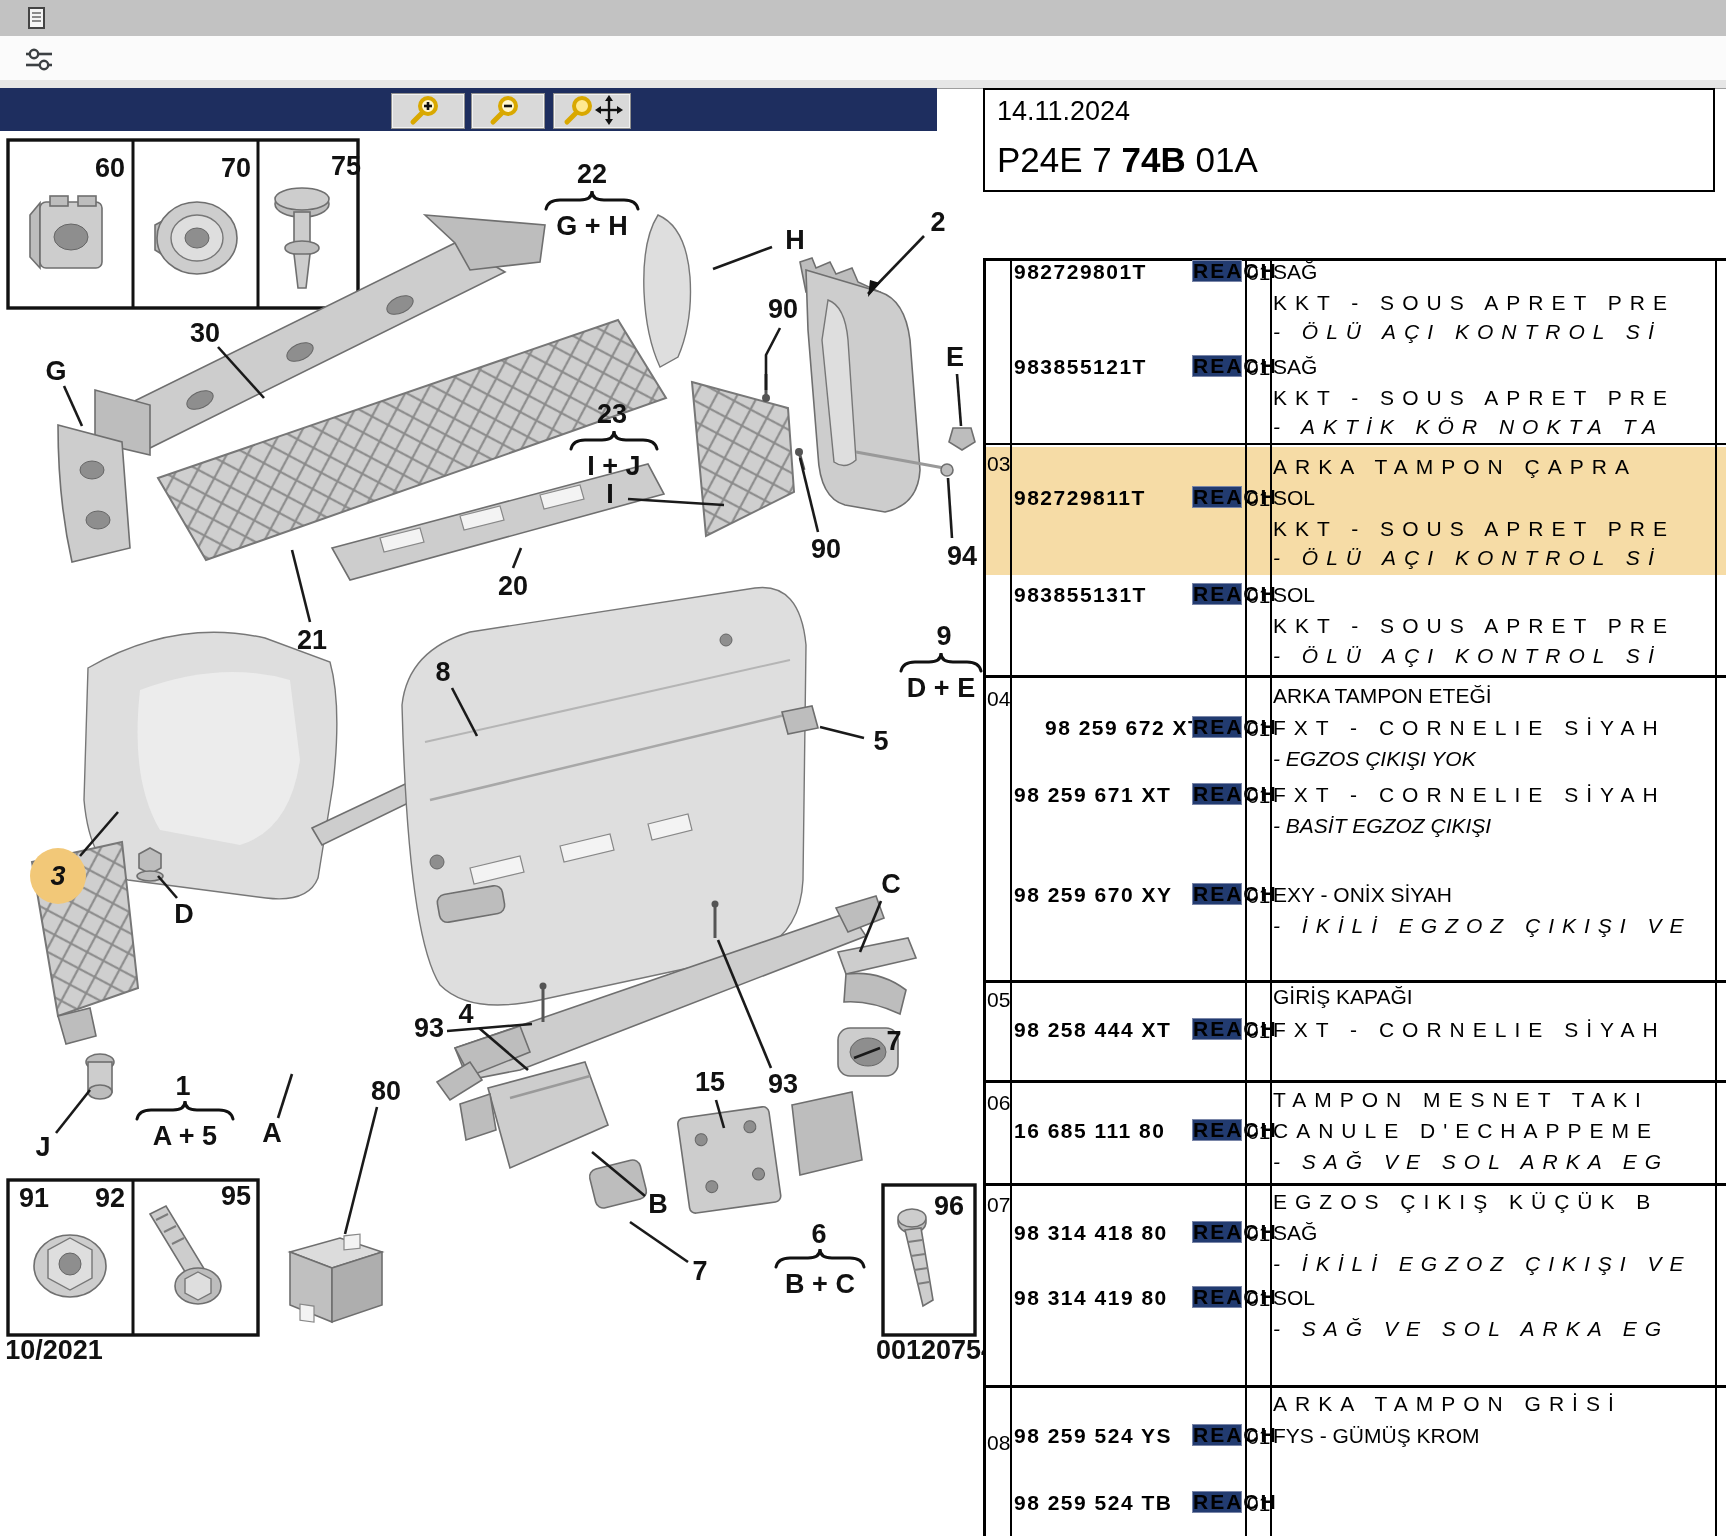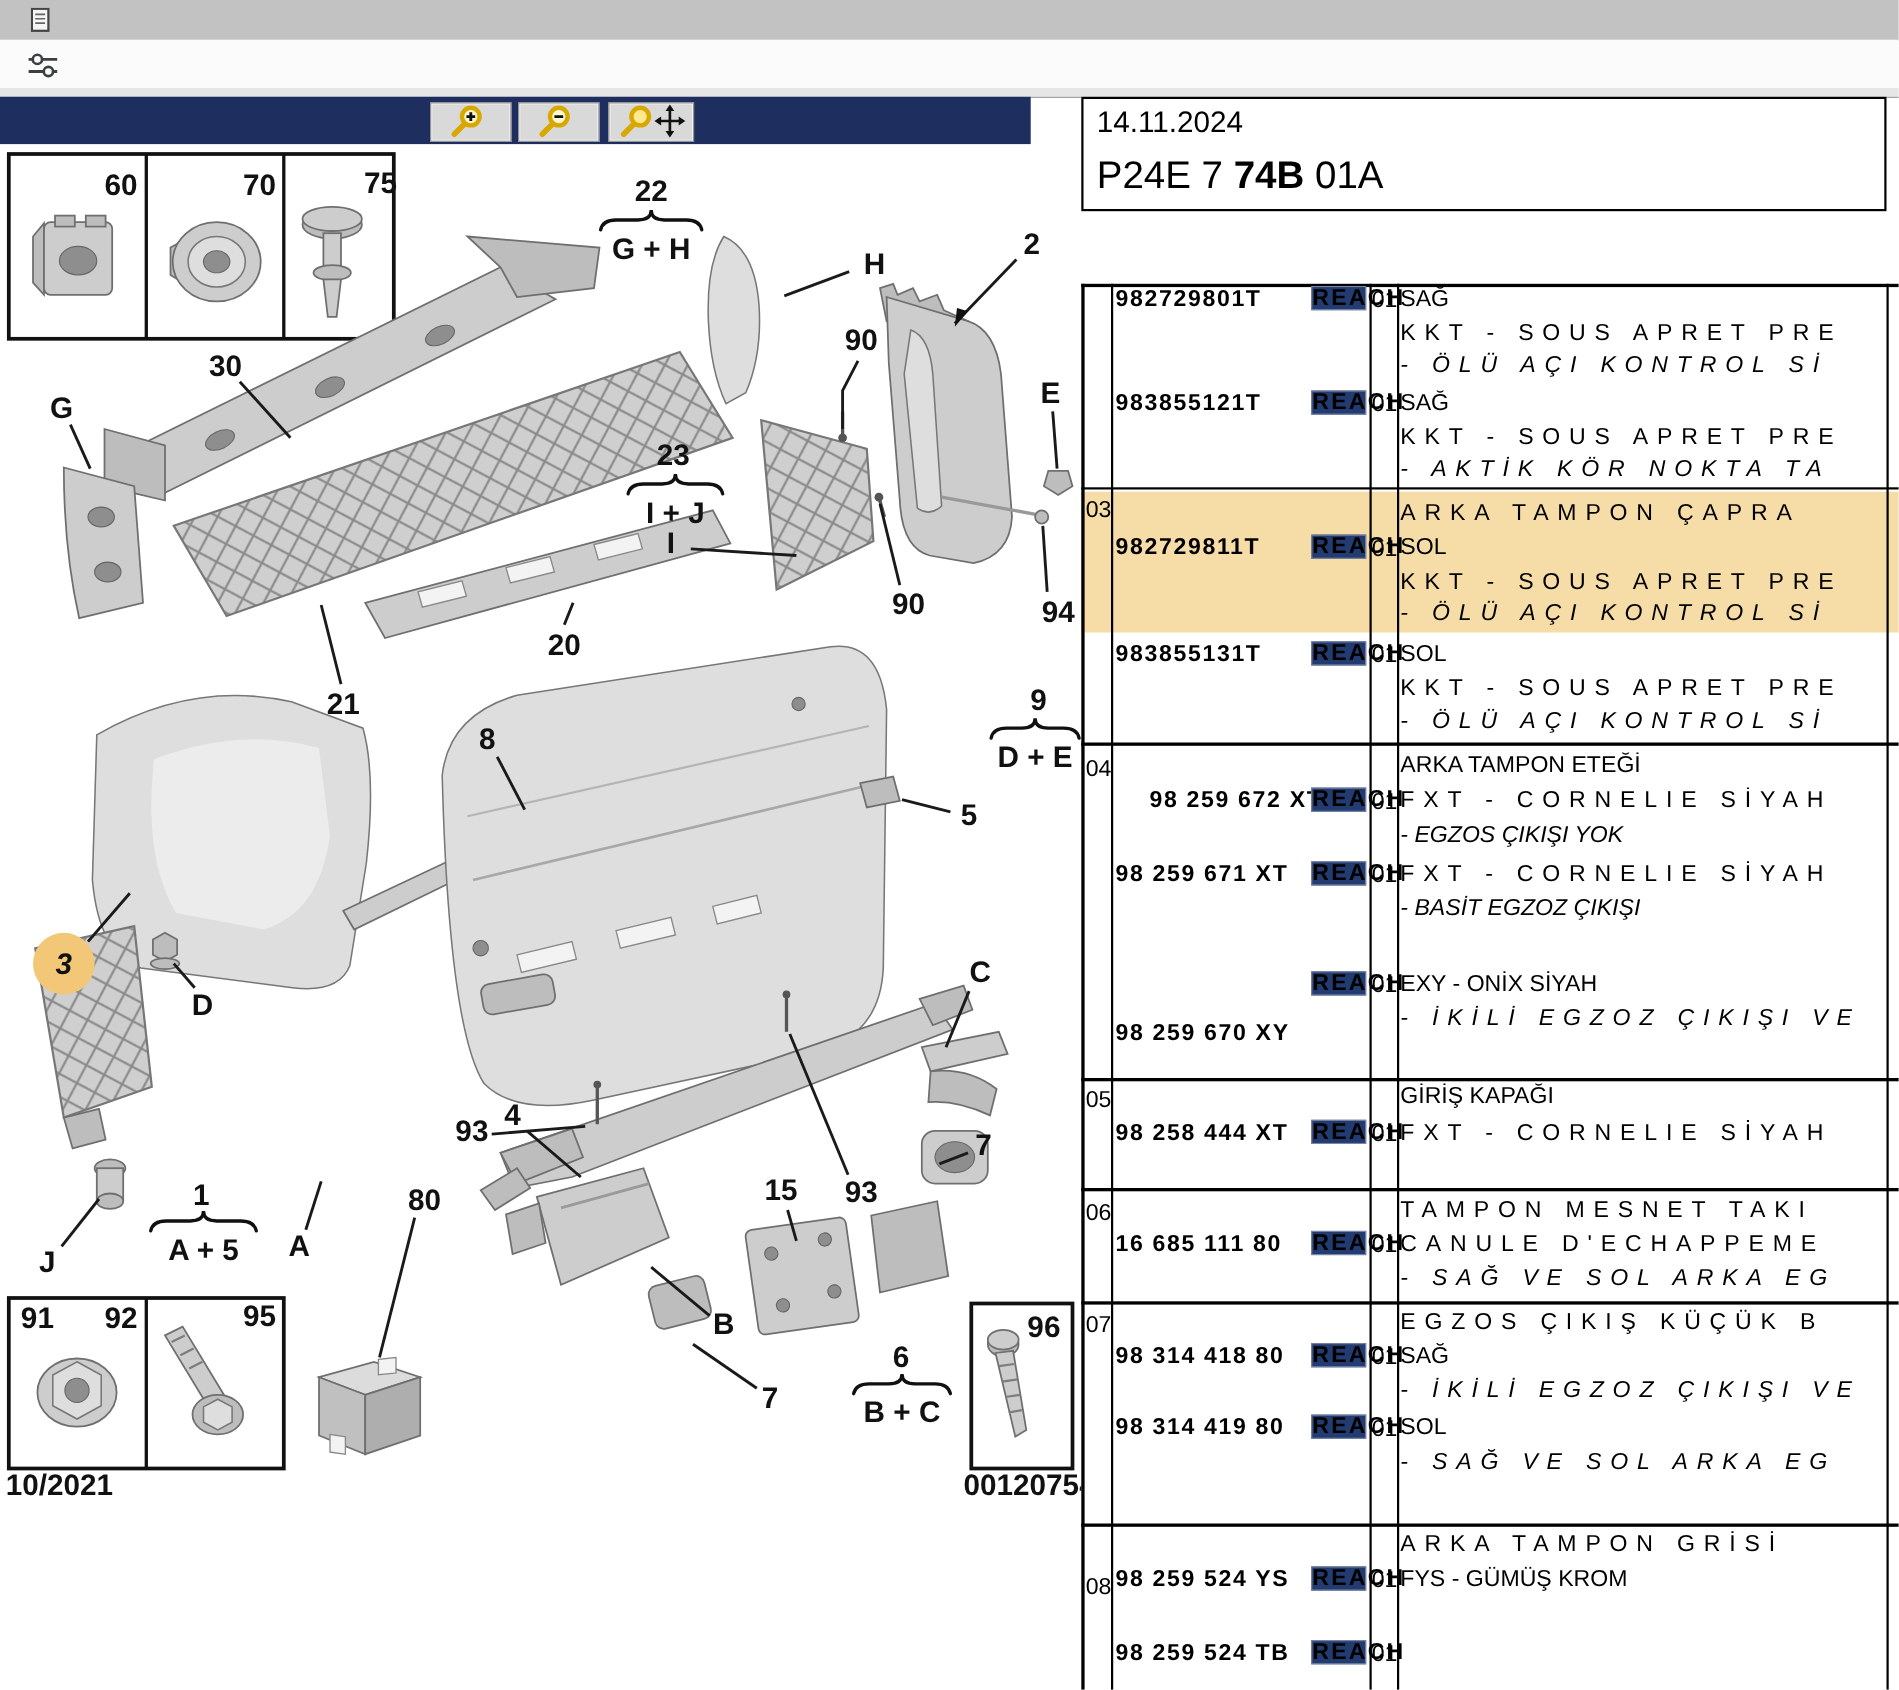--- a/index.html
+++ b/index.html
@@ -425,21 +425,21 @@
       <span class="tpart" style="left: 1014px; top: 716px; margin-left: 31px;">98 259 672 XT</span>
       <span class="treach" style="left: 1192px; top: 716px;">REACH</span>
       <span class="tqty" style="left: 1247px; top: 717px;">01</span>
       <span class="tdesc wide" style="left: 1273px; top: 716px;">FXT - CORNELIE SİYAH</span>
       <span class="tdesc g" style="left: 1273px; top: 747px;">- EGZOS ÇIKIŞI YOK</span>
       <span class="tpart" style="left: 1014px; top: 783px;">98 259 671 XT</span>
       <span class="treach" style="left: 1192px; top: 783px;">REACH</span>
       <span class="tqty" style="left: 1247px; top: 784px;">01</span>
       <span class="tdesc wide" style="left: 1273px; top: 783px;">FXT - CORNELIE SİYAH</span>
       <span class="tdesc g" style="left: 1273px; top: 814px;">- BASİT EGZOZ ÇIKIŞI</span>
-      <span class="tpart" style="left: 1014px; top: 883px; margin-top: 44px;">98 259 670 XY</span>
+      <span class="tpart" style="left: 1014px; top: 883px;">98 259 670 XY</span>
       <span class="treach" style="left: 1192px; top: 883px;">REACH</span>
       <span class="tqty" style="left: 1247px; top: 884px;">01</span>
       <span class="tdesc" style="left: 1273px; top: 883px;">EXY - ONİX SİYAH</span>
       <span class="tdesc g wide" style="left: 1273px; top: 914px;">- İKİLİ EGZOZ ÇIKIŞI VE</span>
       <span class="tnum" style="left: 987px; top: 988px;">05</span>
       <span class="tdesc b" style="left: 1273px; top: 985px;">GİRİŞ KAPAĞI</span>
       <span class="tpart" style="left: 1014px; top: 1018px;">98 258 444 XT</span>
       <span class="treach" style="left: 1192px; top: 1018px;">REACH</span>
       <span class="tqty" style="left: 1247px; top: 1019px;">01</span>
       <span class="tdesc wide" style="left: 1273px; top: 1018px;">FXT - CORNELIE SİYAH</span>

